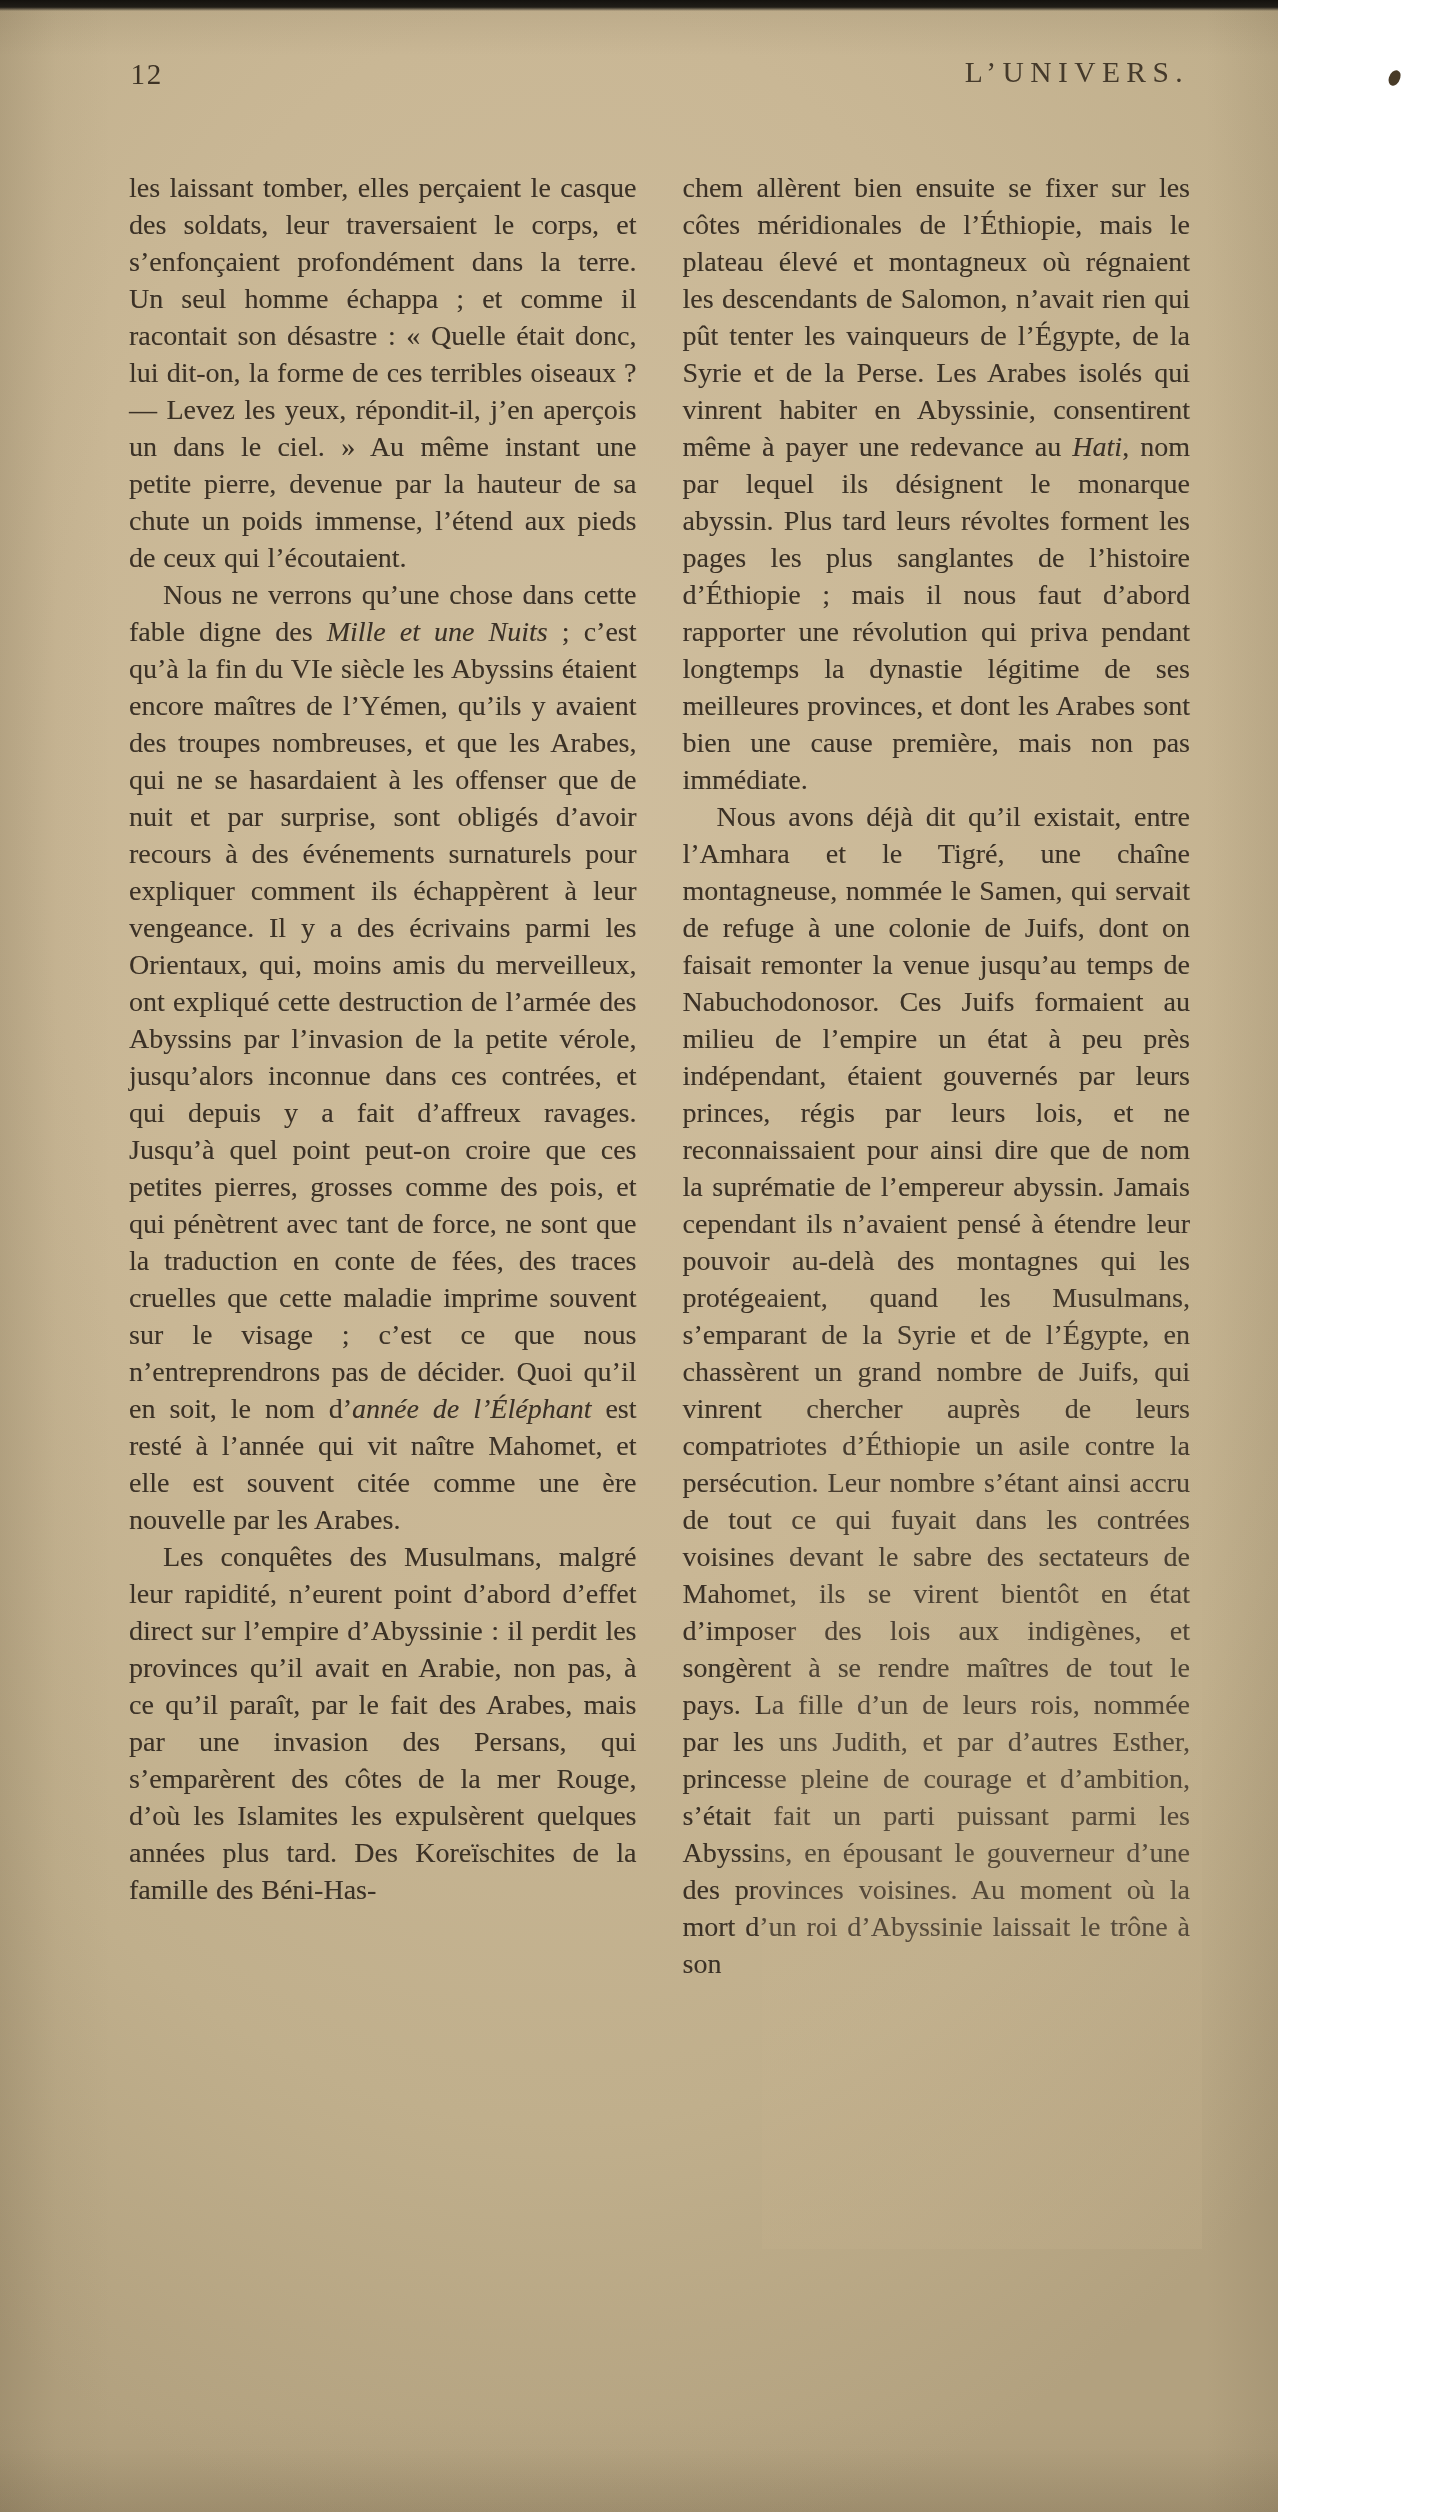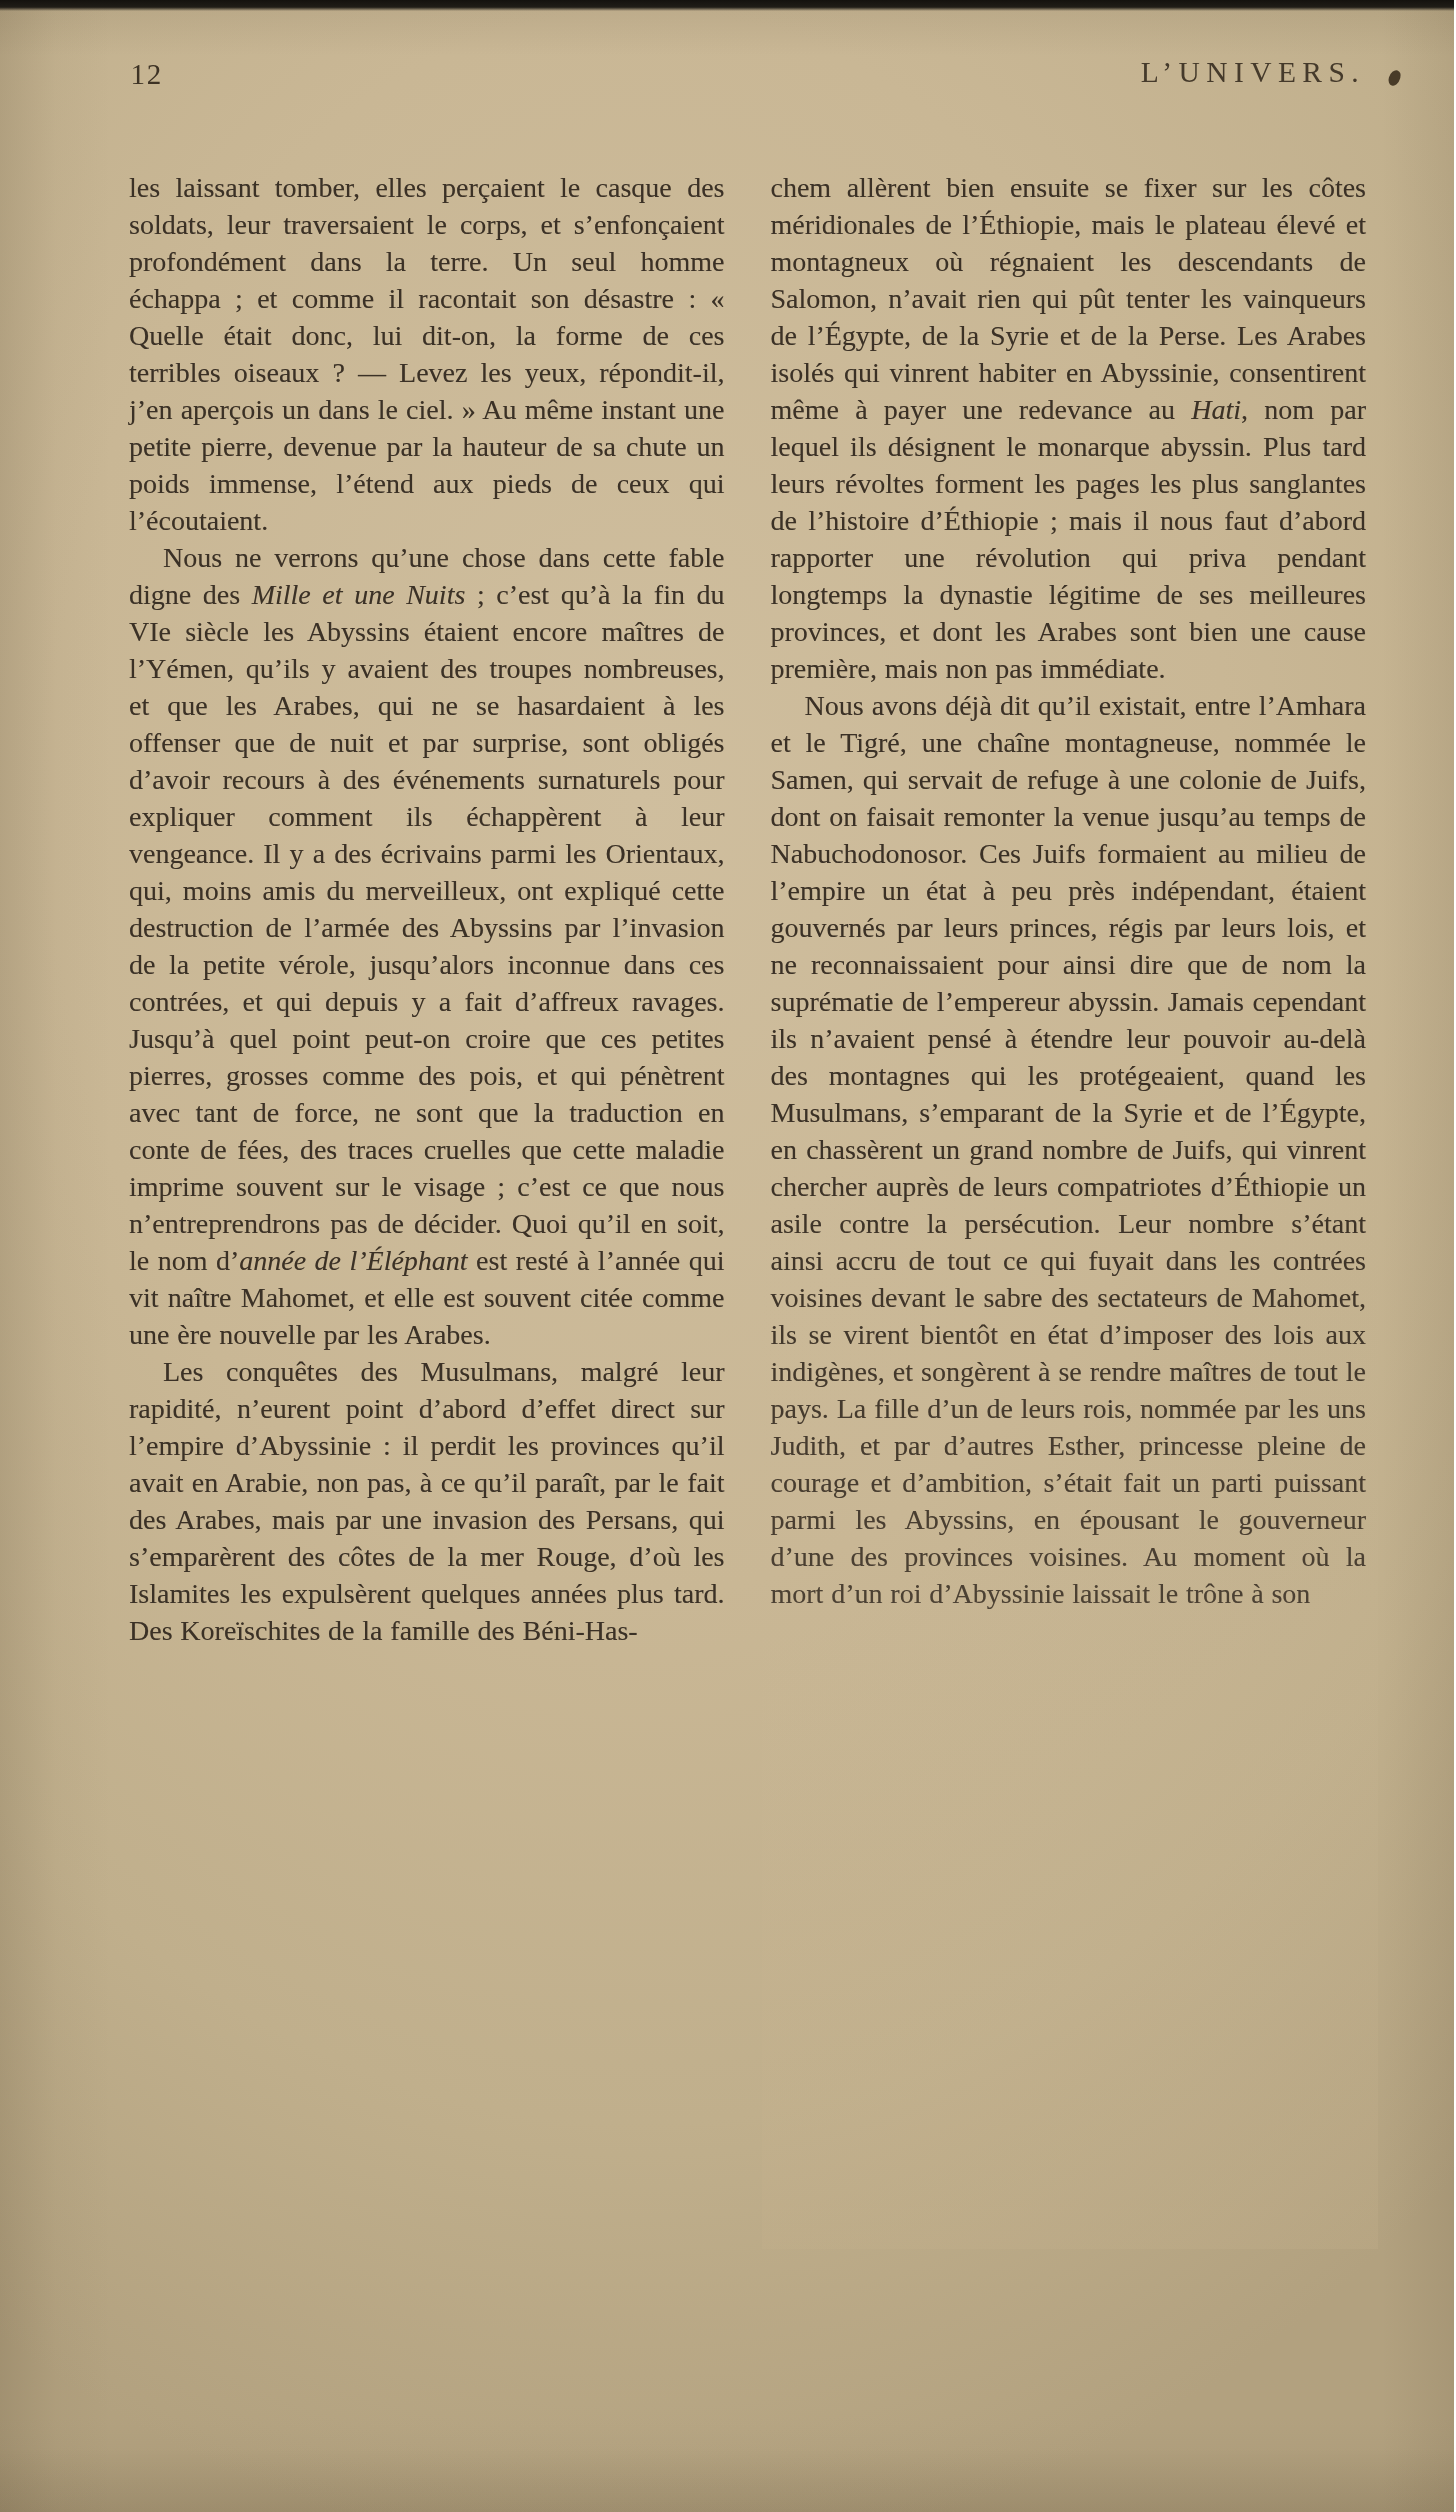--- a/index.html
+++ b/index.html
@@ -7,21 +7,21 @@
     padding: 0;
   }
   body {
     width: 1457px;
     height: 2512px;
     overflow: hidden;
     font-family: "Liberation Serif", "DejaVu Serif", serif;
   }
   .scan {
     position: relative;
-    width: 1454px;
+    width: 1278px;
     height: 2512px;
     color: #3b3126;
     background:
       linear-gradient(90deg,  rgba(74,60,38,.16) 0,  rgba(74,60,38,.04) 56px,  rgba(0,0,0,0) 112px),
       linear-gradient(270deg, rgba(74,60,38,.10) 0,  rgba(0,0,0,0) 72px),
       linear-gradient(0deg,   rgba(74,60,38,.15) 0,  rgba(0,0,0,0) 64px),
       linear-gradient(180deg, rgba(60,48,28,.10) 0,  rgba(0,0,0,0) 56px),
       radial-gradient(90% 70% at 44% 32%, #cfbe9e 0%, #c9b795 45%, #c0af8c 75%, #b2a17f 100%);
   }
   .top-edge {

